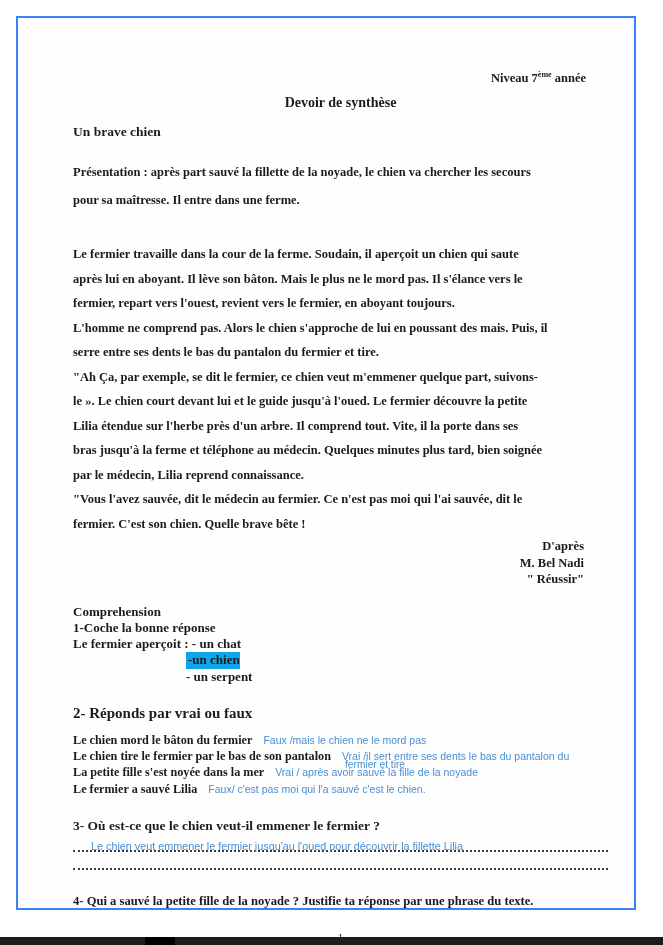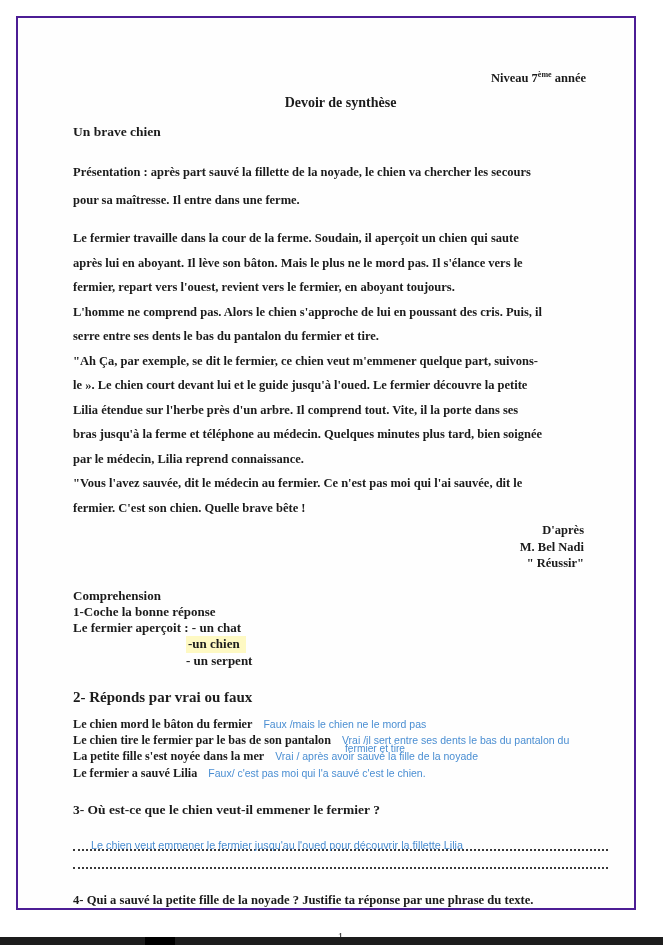--- a/index.html
+++ b/index.html
@@ -7,40 +7,40 @@
     width:663px; height:945px;
     background:#ffffff;
     position:relative;
     overflow:hidden;
     font-family:"Liberation Serif", serif;
     color:#1b1b1b;
   }
   .page {
     position:absolute; left:16px; top:16px;
     width:620px; height:894px;
-    border:2px solid #4c1d95;
+    border:2px solid #3b82f6;
     background:#fefefe;
     box-sizing:border-box;
   }
   .content { padding:52px 26px 0 55px; font-weight:bold; }
 
   .level-line { text-align:right; padding-right:22px; font-size:12.5px; }
   .level-line sup { font-size:8px; }
   .doc-title { text-align:center; font-size:14px; margin-top:9px; }
   .story-title { font-size:13.5px; margin-top:13px; }
 
   .presentation { margin-top:18px; line-height:28px; font-size:12.5px; white-space:nowrap; }
-  .story { margin-top:12px; line-height:24.5px; font-size:12.5px; white-space:nowrap; }
+  .story { margin-top:28px; line-height:24.5px; font-size:12.5px; white-space:nowrap; }
   .attribution { text-align:right; line-height:16.5px; padding-right:24px; font-size:12.5px; margin-top:2px; }
 
   .comp { margin-top:16px; line-height:16px; font-size:13px; }
   .choices { margin-left:113px; }
   .hl {
-    background:#fef9c3;
-    padding:0 6px 1px 2px;
+    background:#0ea5e9;
+    padding:0 0 1px 2px;
     display:inline-block;
   }
 
   .q2-head { margin-top:20px; font-size:15px; }
   .q2-rows { margin-top:11px; position:relative; }
   .q2-row { display:flex; align-items:baseline; height:16.3px; white-space:nowrap; }
   .statement { font-size:12.2px; font-weight:bold; }
   .blue-ans {
     font-family:"Liberation Sans", sans-serif;
     font-weight:normal;
@@ -48,21 +48,21 @@
     color:#4a8ed2;
     margin-left:11px;
   }
   .ans-wrap {
     position:absolute; left:272px; top:26px;
     font-family:"Liberation Sans", sans-serif;
     font-weight:normal; font-size:10.2px; color:#4a8ed2;
   }
 
   .q3-head { margin-top:20px; font-size:13.5px; white-space:nowrap; }
-  .q3-answer-wrap { position:relative; height:15px; margin-top:16px;text-decoration:underline; }
+  .q3-answer-wrap { position:relative; height:15px; margin-top:1px;text-decoration:underline; }
   .q3-answer {
     position:absolute; left:18px; bottom:-2px;
     font-family:"Liberation Sans", sans-serif;
     font-weight:normal; font-size:10.8px; color:#4a8ed2;
     white-space:nowrap;
   }
   .dotline { border-bottom:2px dotted #3a3a3a; height:0; margin-top:0; }
   .dotline2 { margin-top:16px; }
 
   .q4-head { margin-top:24px; font-size:12.6px; white-space:nowrap; }
@@ -93,21 +93,21 @@
 
     <div class="presentation">
       <div>Présentation : après part sauvé la fillette de la noyade, le chien va chercher les secours</div>
       <div>pour sa maîtresse. Il entre dans une ferme.</div>
     </div>
 
     <div class="story">
       <div>Le fermier travaille dans la cour de la ferme. Soudain, il aperçoit un chien qui saute</div>
       <div>après lui en aboyant. Il lève son bâton. Mais le plus ne le mord pas. Il s'élance vers le</div>
       <div>fermier, repart vers l'ouest, revient vers le fermier, en aboyant toujours.</div>
-      <div>L'homme ne comprend pas. Alors le chien s'approche de lui en poussant des cris. Puis, il</div>
+      <div>L'homme ne comprend pas. Alors le chien s'approche de lui en poussant des mais. Puis, il</div>
       <div>serre entre ses dents le bas du pantalon du fermier et tire.</div>
       <div>"Ah Ça, par exemple, se dit le fermier, ce chien veut m'emmener quelque part, suivons-</div>
       <div>le ». Le chien court devant lui et le guide jusqu'à l'oued.  Le fermier découvre la petite</div>
       <div>Lilia étendue sur l'herbe près d'un arbre.  Il comprend tout.  Vite, il la porte dans ses</div>
       <div>bras jusqu'à la ferme et téléphone au médecin. Quelques minutes plus tard, bien soignée</div>
       <div>par le médecin, Lilia reprend connaissance.</div>
       <div>"Vous l'avez sauvée, dit le médecin au fermier. Ce n'est pas moi qui l'ai sauvée, dit le</div>
       <div>fermier. C'est son chien. Quelle brave bête !</div>
     </div>
 

